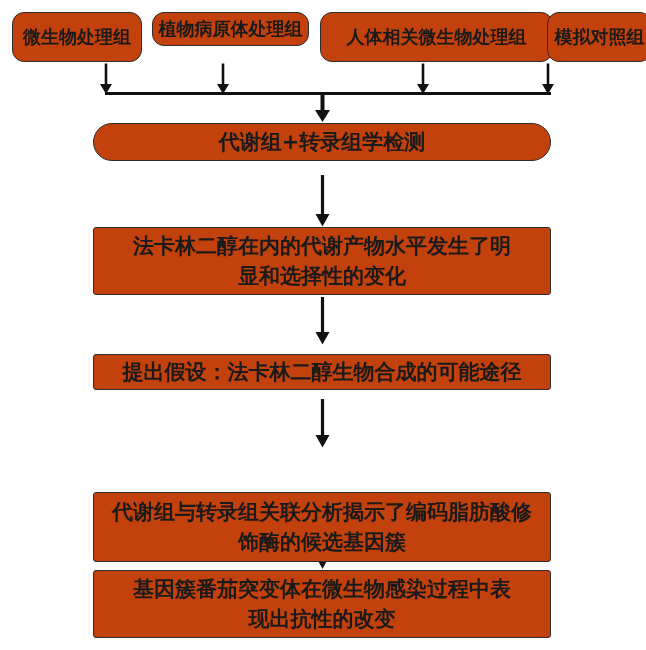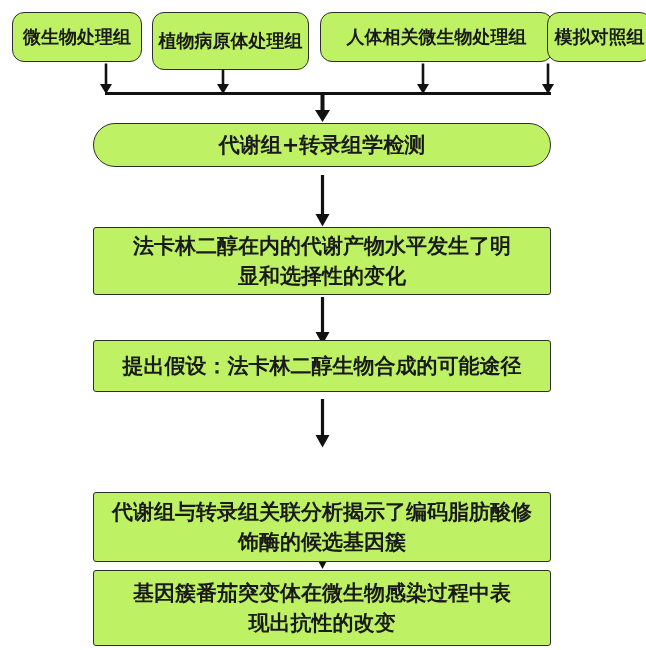--- a/index.html
+++ b/index.html
@@ -13,21 +13,21 @@
   }
   .connectors {
     position: absolute;
     left: 0; top: 0;
     width: 646px; height: 650px;
     pointer-events: none;
   }
   .box {
     position: absolute;
     box-sizing: border-box;
-    background: #bef264;
+    background: #c2410c;
     border: 1.7px solid #2d2d2d;
     display: flex;
     align-items: center;
     justify-content: center;
     text-align: center;
     color: #1a1a1a;
     font-weight: bold;
   }
   .top-box {
     border-radius: 12px;
@@ -91,42 +91,42 @@
       <g>
         <line x1="322.5" y1="520" x2="322.5" y2="557" stroke-width="3.2"></line>
         <polygon points="315.5,556 329.5,556 322.5,569" stroke="none"></polygon>
       </g>
     </g>
   </svg>
 
   <div class="box top-box" style="left:12px; top:12px; width:130px; height:50px;">
     <span class="box-label">微生物处理组</span>
   </div>
-  <div class="box top-box" style="left:152px; top:12px; width:157px; height:58px;text-align:right;">
+  <div class="box top-box" style="left:152px; top:12px; width:157px; height:34px;text-align:right;">
     <span class="box-label">植物病原体处理组</span>
   </div>
   <div class="box top-box" style="left:320px; top:12px; width:233px; height:50px;">
     <span class="box-label">人体相关微生物处理组</span>
   </div>
   <div class="box top-box" style="left:547px; top:12px; width:105px; height:50px;">
     <span class="box-label">模拟对照组</span>
   </div>
 
-  <div class="box main-box" style="top:123px; height:44px; border-radius:24px;">
+  <div class="box main-box" style="top:123px; height:38px; border-radius:24px;">
     <span class="box-label">代谢组+转录组学检测</span>
   </div>
   <div class="box main-box" style="top:227px; height:68px;">
     <span class="box-label">法卡林二醇在内的代谢产物水平发生了明
 显和选择性的变化</span>
   </div>
-  <div class="box main-box" style="top:340px; height:52px;">
+  <div class="box main-box" style="top:354px; height:36px;">
     <span class="box-label">提出假设：法卡林二醇生物合成的可能途径</span>
   </div>
   <div class="box main-box" style="top:448px; height:70px;margin-top:44px;">
     <span class="box-label">代谢组与转录组关联分析揭示了编码脂肪酸修
 饰酶的候选基因簇</span>
   </div>
-  <div class="box main-box" style="top:570px; height:76px;">
+  <div class="box main-box" style="top:570px; height:68px;">
     <span class="box-label">基因簇番茄突变体在微生物感染过程中表
 现出抗性的改变</span>
   </div>
 
 </div>
 
 </body></html>

